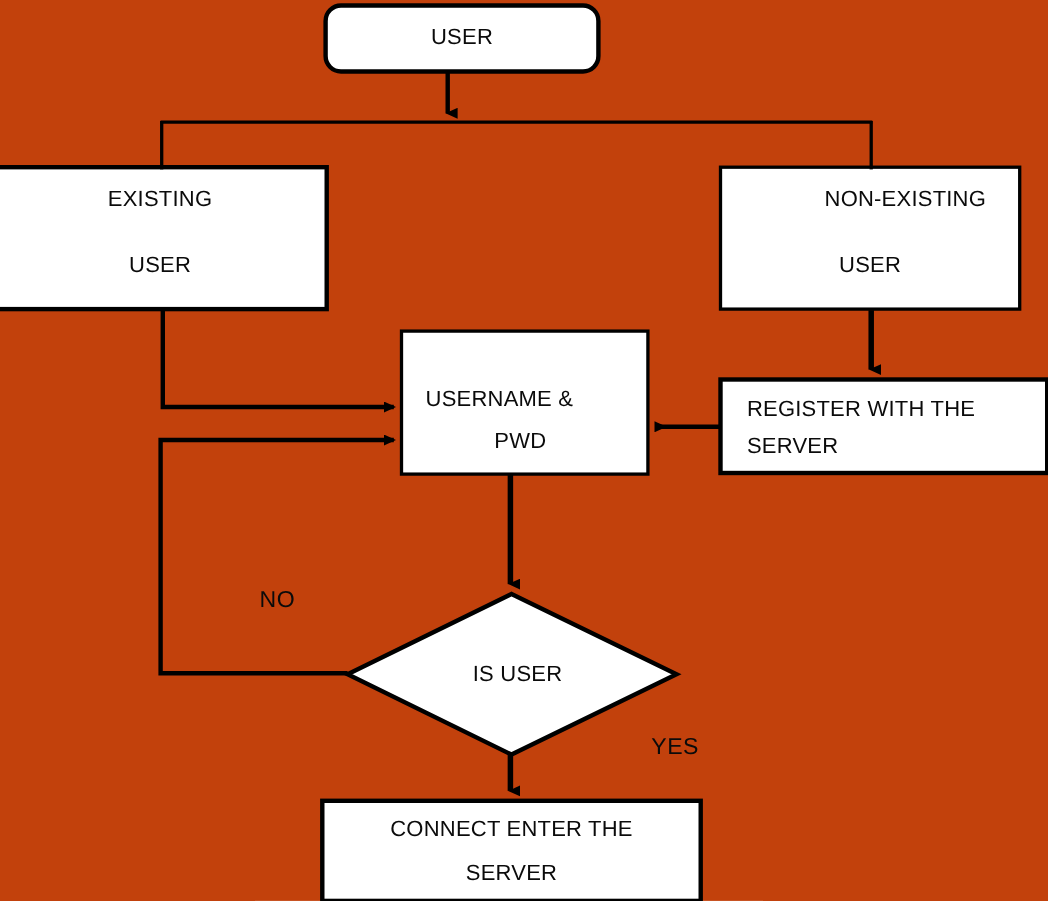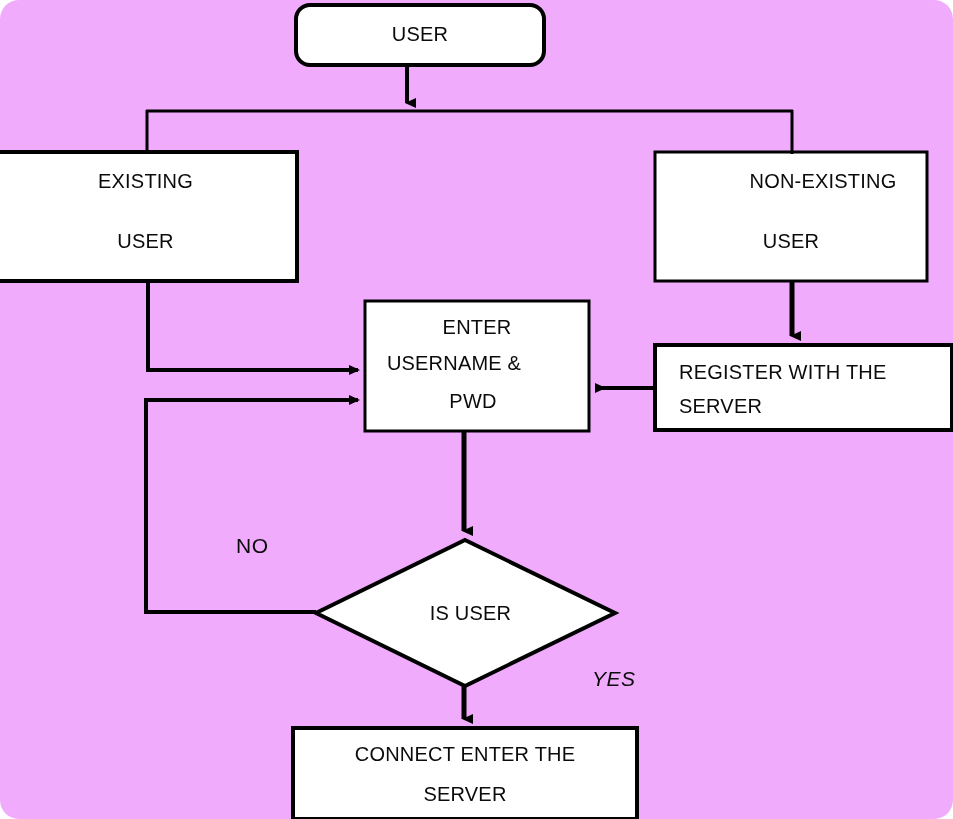--- a/index.html
+++ b/index.html
@@ -7,23 +7,22 @@
     padding: 0;
     background: #ffffff;
   }
   body {
     font-family: "Liberation Sans", sans-serif;
   }
   #canvas {
     position: relative;
     width: 953px;
     height: 819px;
-    background: #f0abfc;
+    background: #c2410c;
     overflow: hidden;
-    border-radius: 19px;
   }
   #flow-svg {
     position: absolute;
     left: 0;
     top: 0;
     width: 953px;
     height: 819px;
   }
   .node-label {
     position: absolute;
@@ -102,29 +101,28 @@
   </svg>
 
   <div class="node-label center-label" style="left:296px; top:24px; width:248px;">USER</div>
 
   <div class="node-label center-label" style="left:-6px; top:171px; width:303px;">EXISTING</div>
   <div class="node-label center-label" style="left:-6px; top:231px; width:303px;">USER</div>
 
   <div class="node-label center-label" style="left:655px; top:171px; width:272px;padding-left:32px;">NON-EXISTING</div>
   <div class="node-label center-label" style="left:655px; top:231px; width:272px;">USER</div>
 
-  <div class="node-label center-label" style="left:365px; top:317px; width:224px;">ENTER</div>
   <div class="node-label center-label" style="left:365px; top:353px; width:178px;">USERNAME &amp;</div>
   <div class="node-label center-label" style="left:365px; top:391px; width:216px;">PWD</div>
 
   <div class="node-label left-label" style="left:679px; top:362px; width:280px;">REGISTER WITH THE</div>
   <div class="node-label left-label" style="left:679px; top:396px; width:280px;">SERVER</div>
 
   <div class="node-label center-label" style="left:368px; top:603px; width:205px;">IS USER</div>
 
   <div class="node-label center-label" style="left:293px; top:744px; width:344px;">CONNECT ENTER THE</div>
   <div class="node-label center-label" style="left:293px; top:784px; width:344px;">SERVER</div>
 
   <div class="edge-label" style="left:236px; top:534px;">NO</div>
 
-  <div class="edge-label" style="left:592px; top:667px;font-style:italic;">YES</div>
+  <div class="edge-label" style="left:592px; top:667px;">YES</div>
 
 </div>
 
 </body></html>

